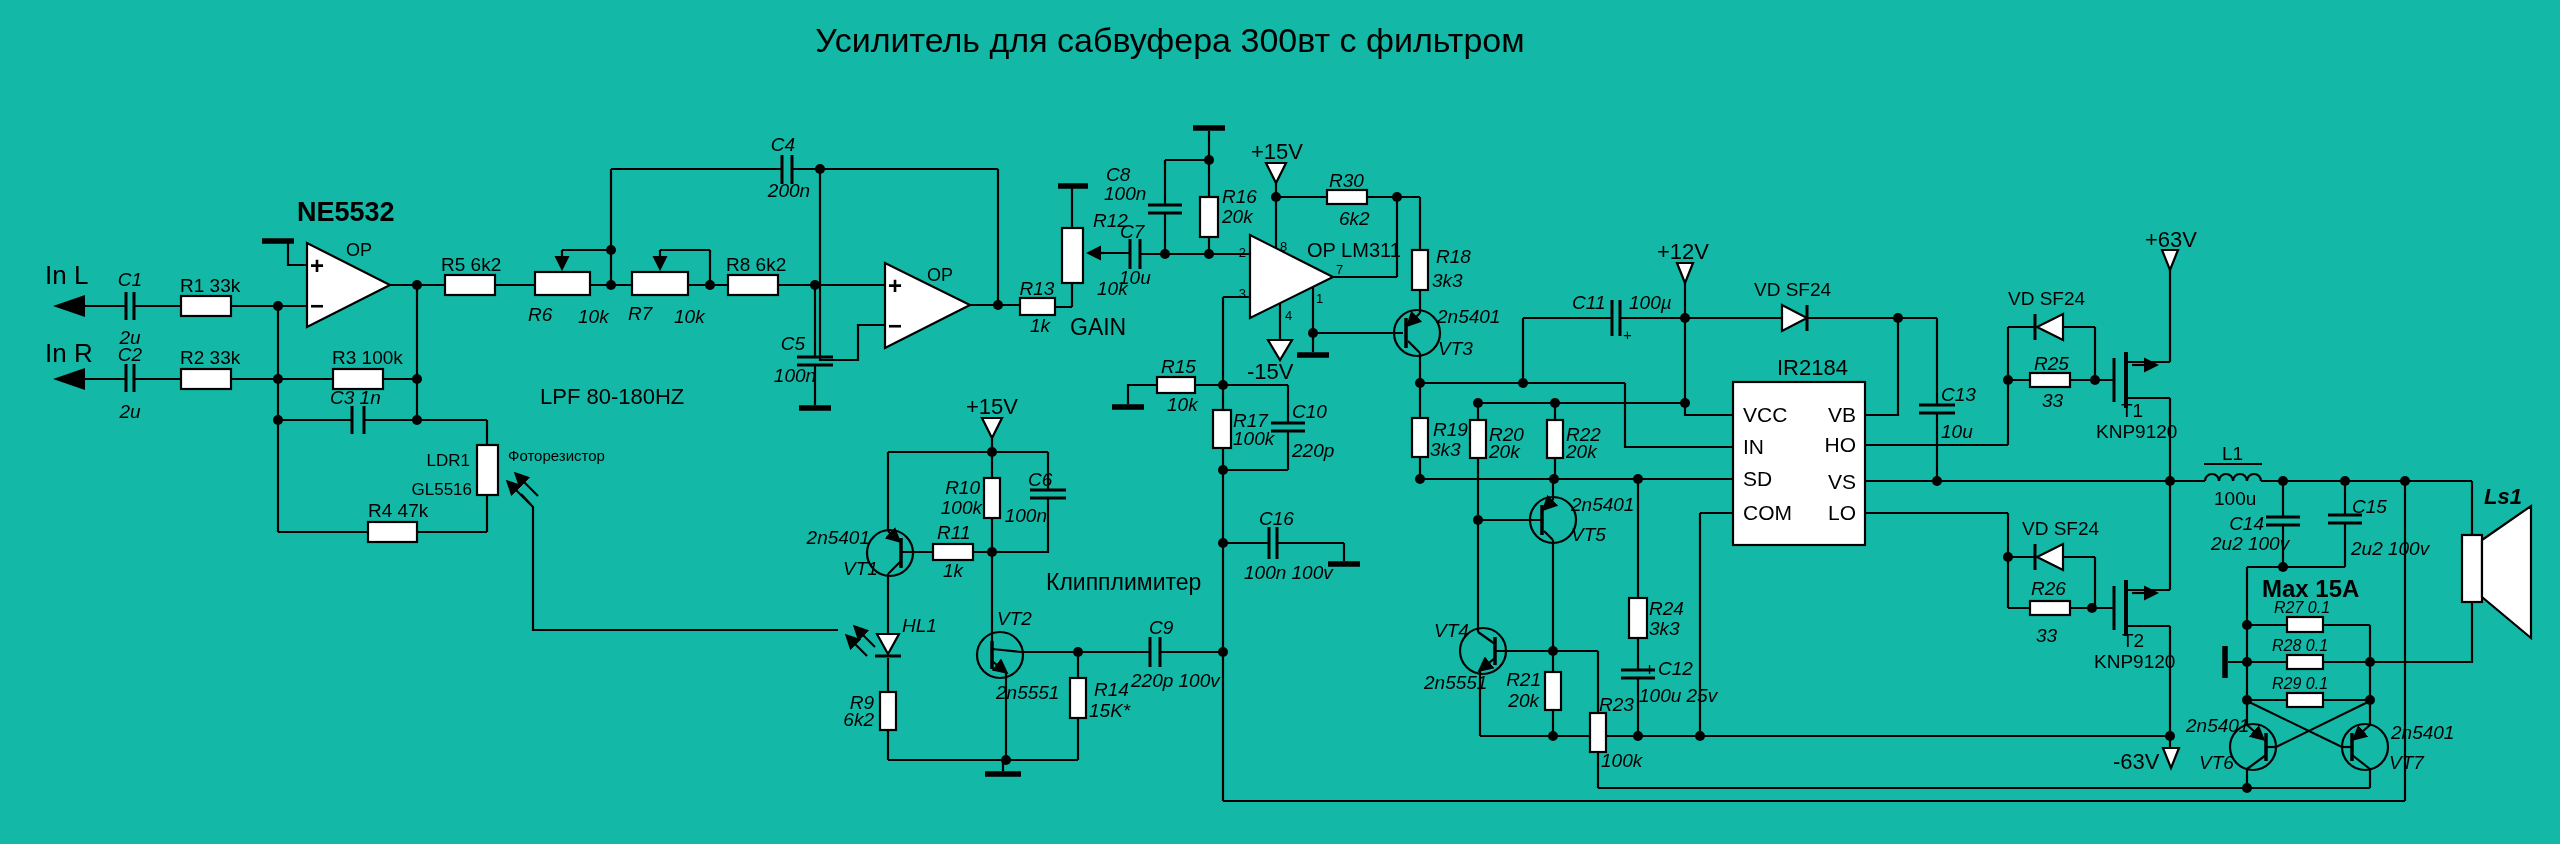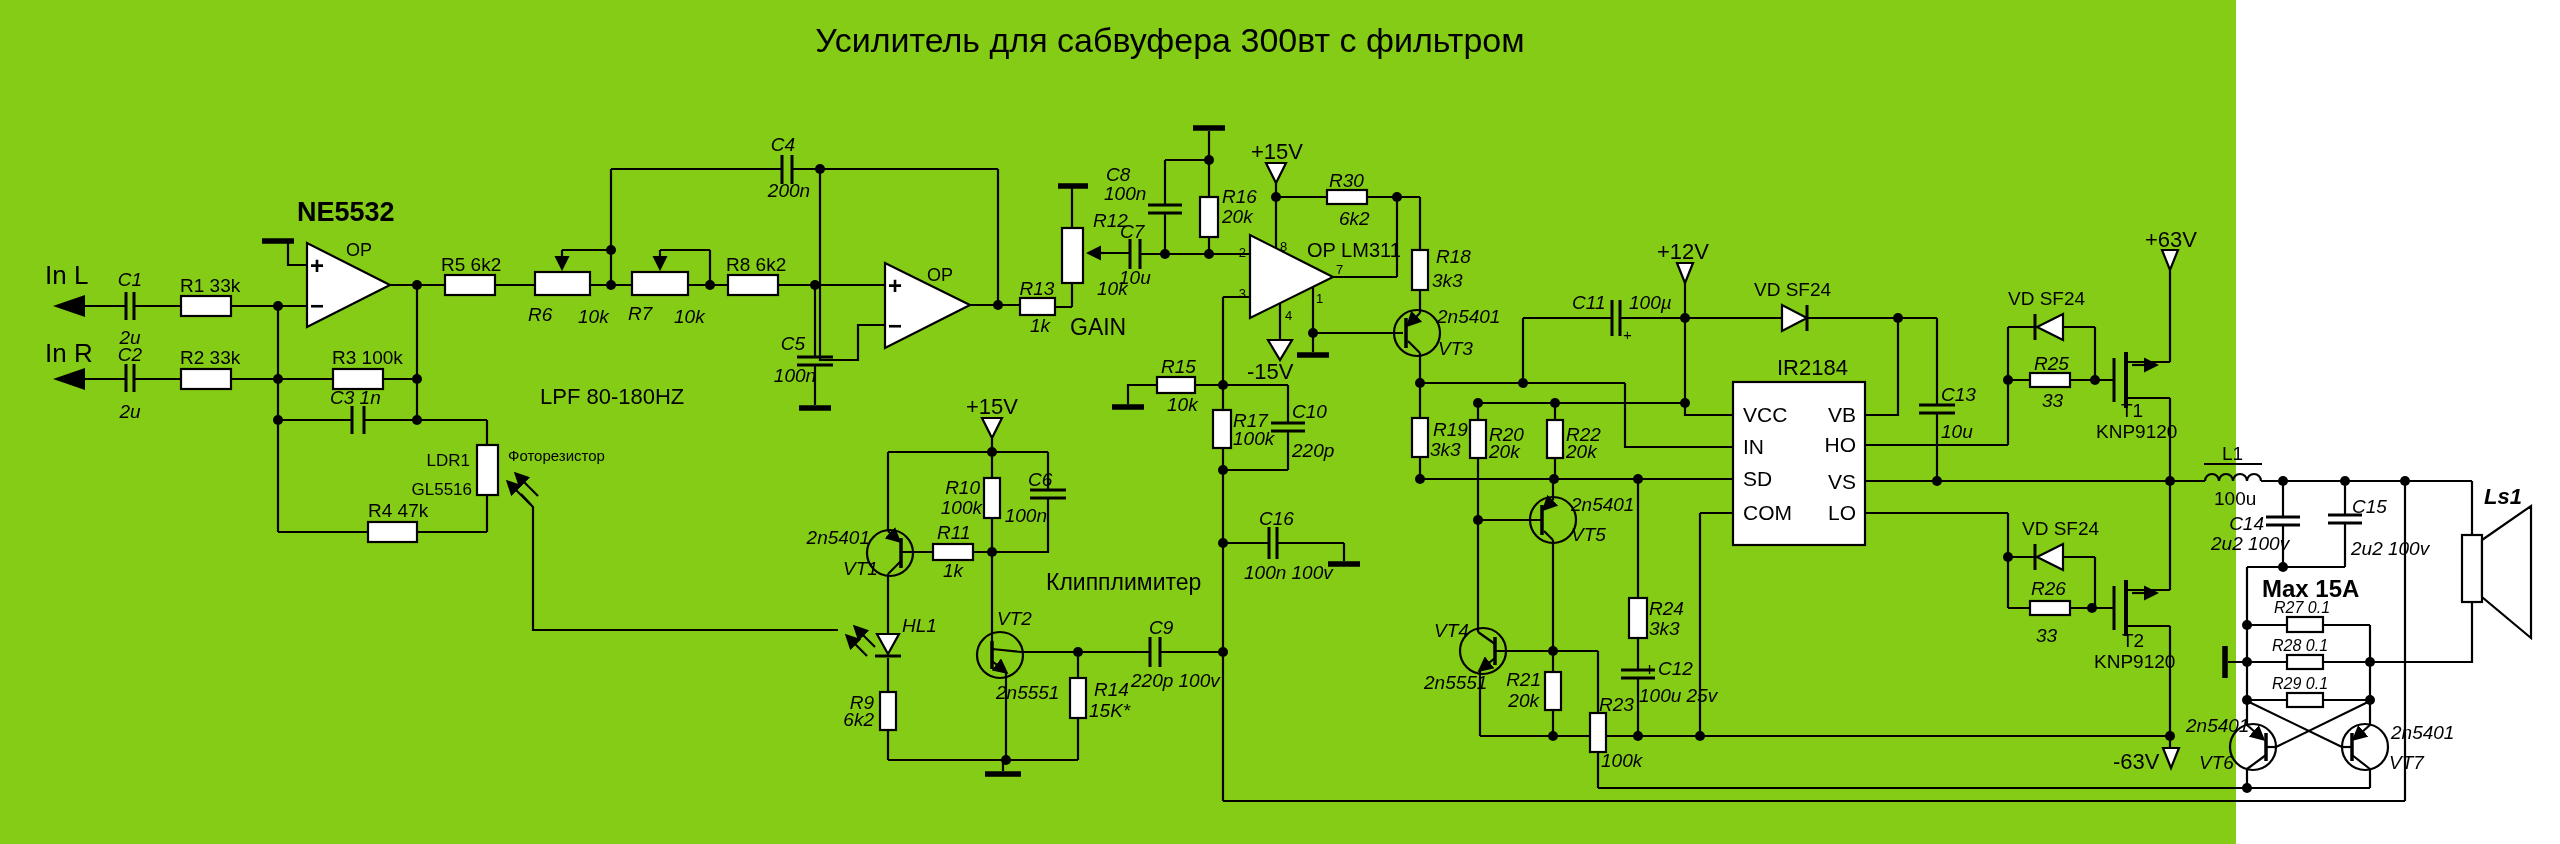--- a/index.html
+++ b/index.html
@@ -1,16 +1,16 @@
 <!DOCTYPE html>
 <html><head>
 <meta charset="utf-8">
 <style>
   html,body{margin:0;padding:0;background:#ffffff;}
-  .stage{width:2236px;height:844px;position:relative;background:#84cc16;}
+  .stage{width:2560px;height:844px;position:relative;background:#14b8a6;}
   svg{display:block;}
   svg text{font-family:"Liberation Sans","DejaVu Sans",sans-serif;fill:#000;}
   .title{font-size:34px;}
   .inout{font-size:26px;}
   .name{font-size:27px;font-weight:600;}
   .sec{font-size:22px;}
   .sec2{font-size:23px;}
   .secb{font-size:24px;font-weight:bold;}
   .op{font-size:18px;}
   .op20{font-size:20px;}

